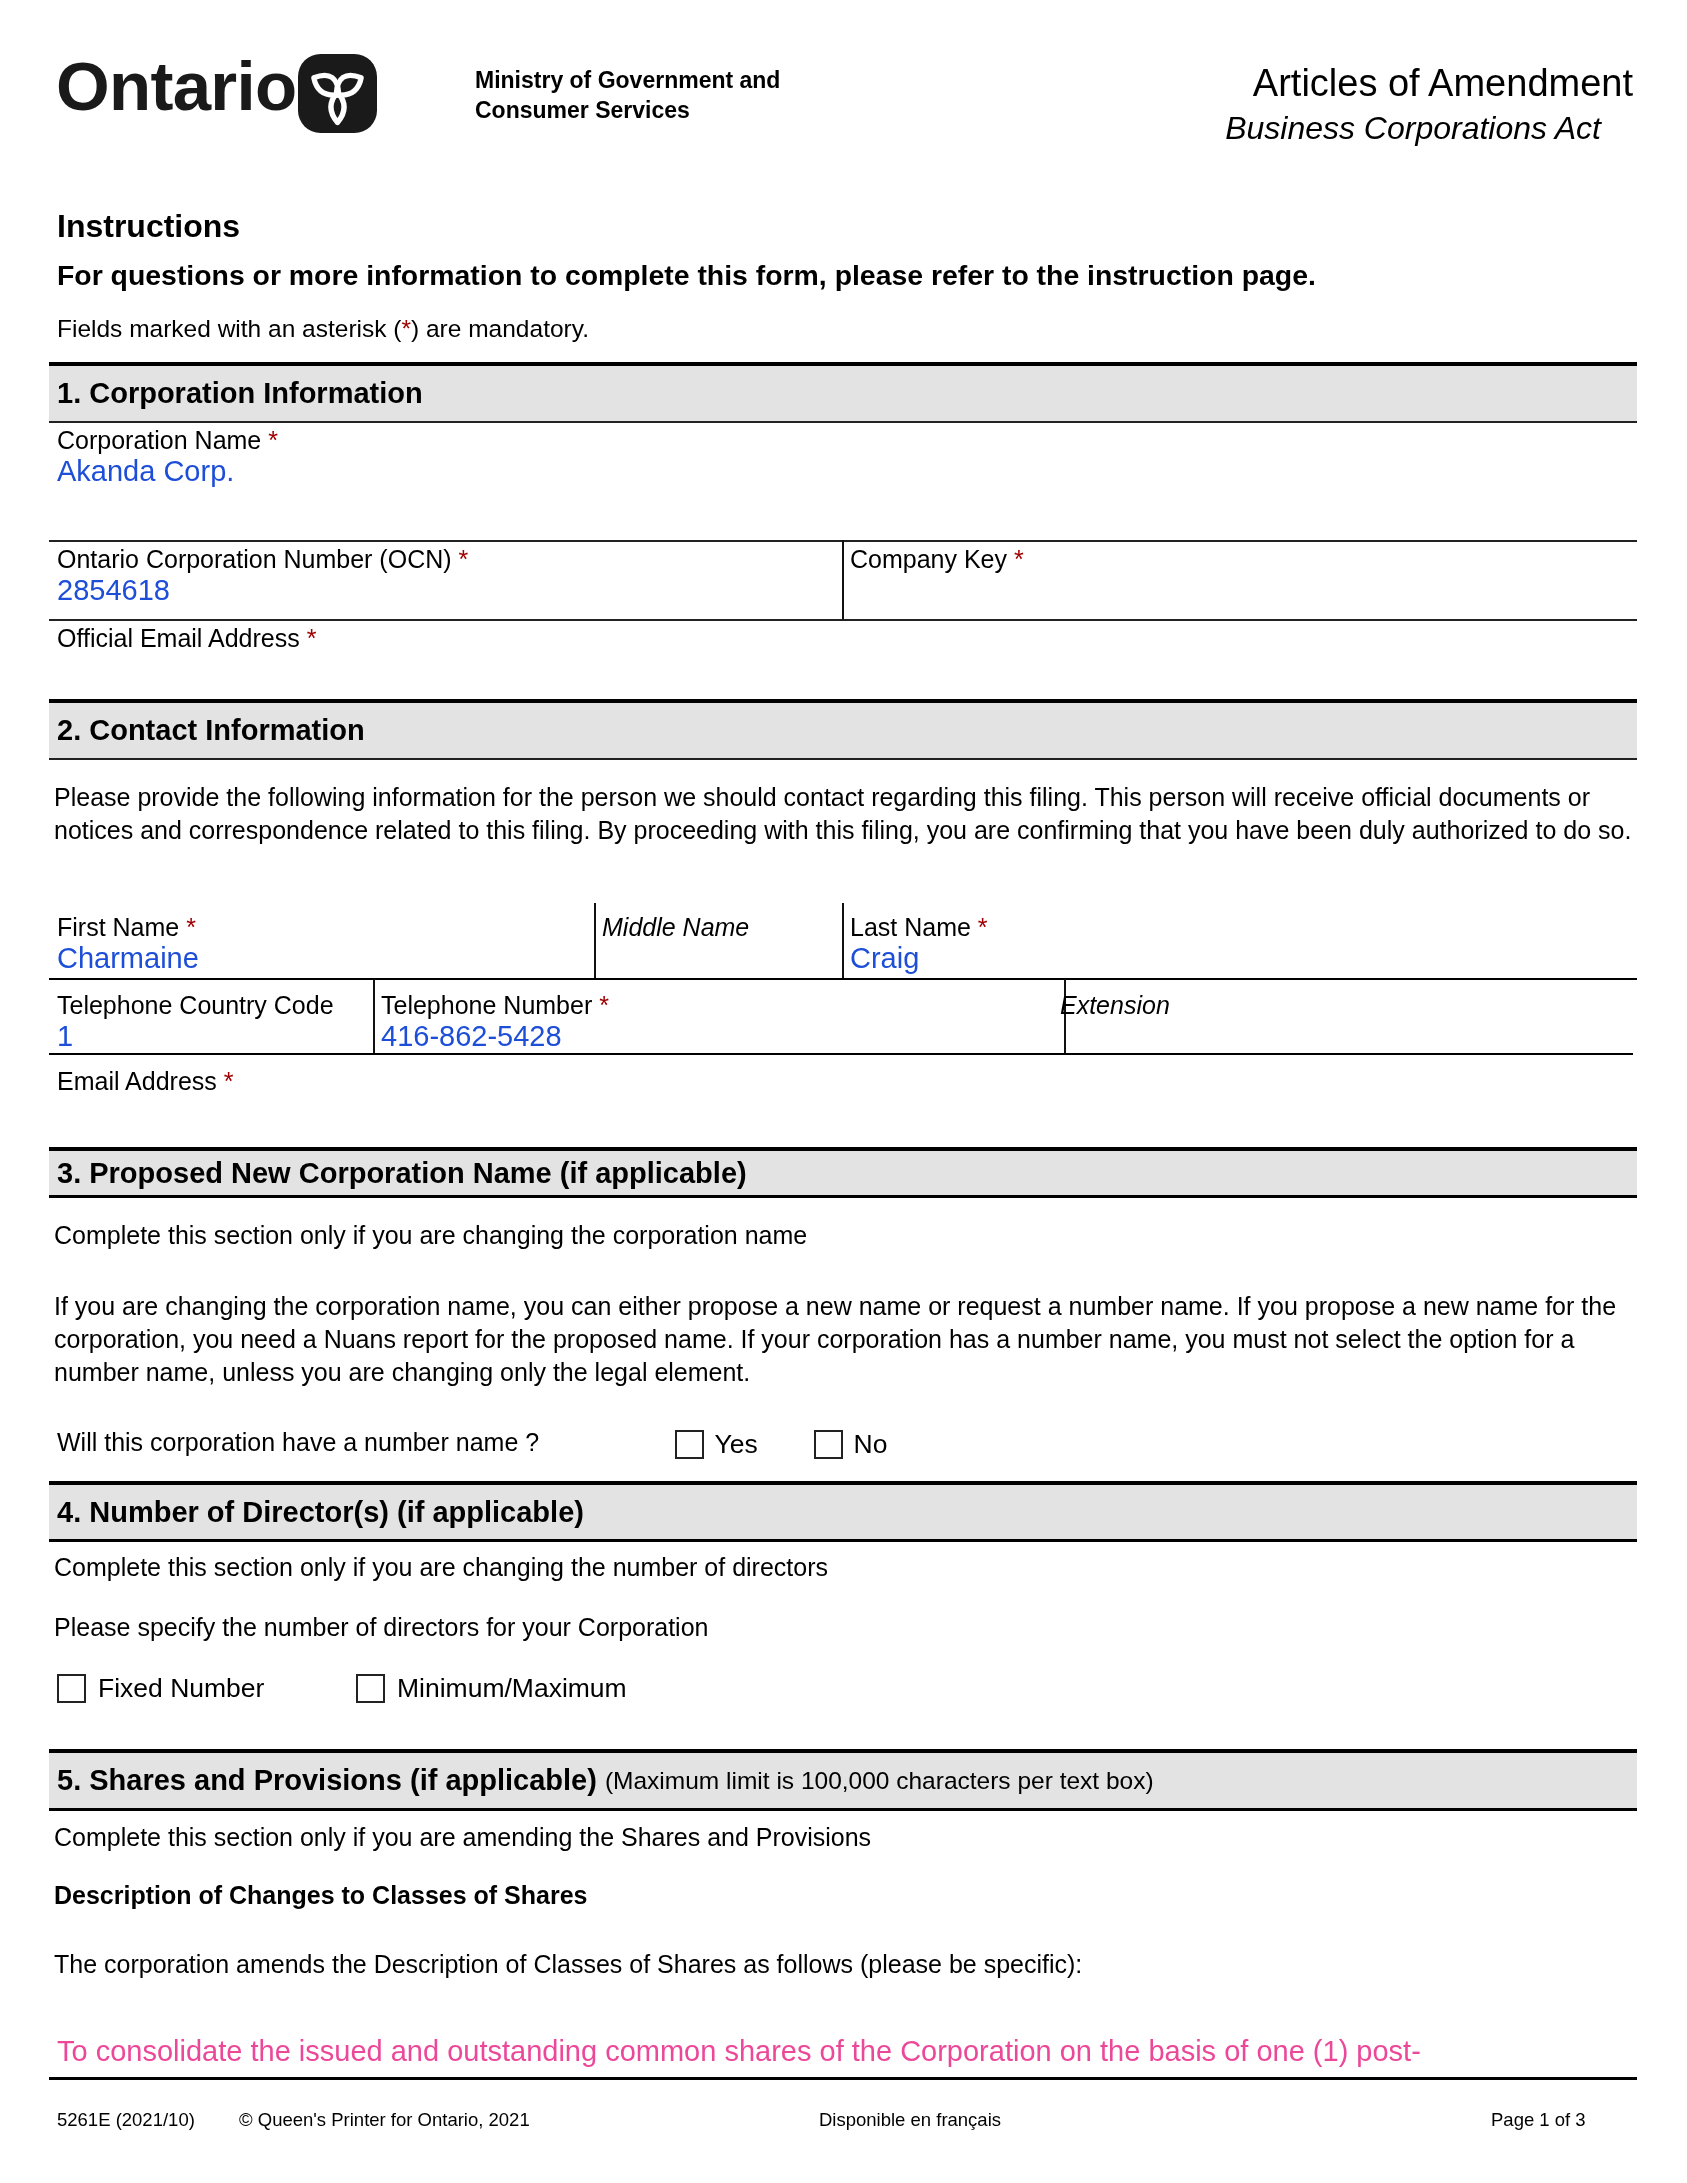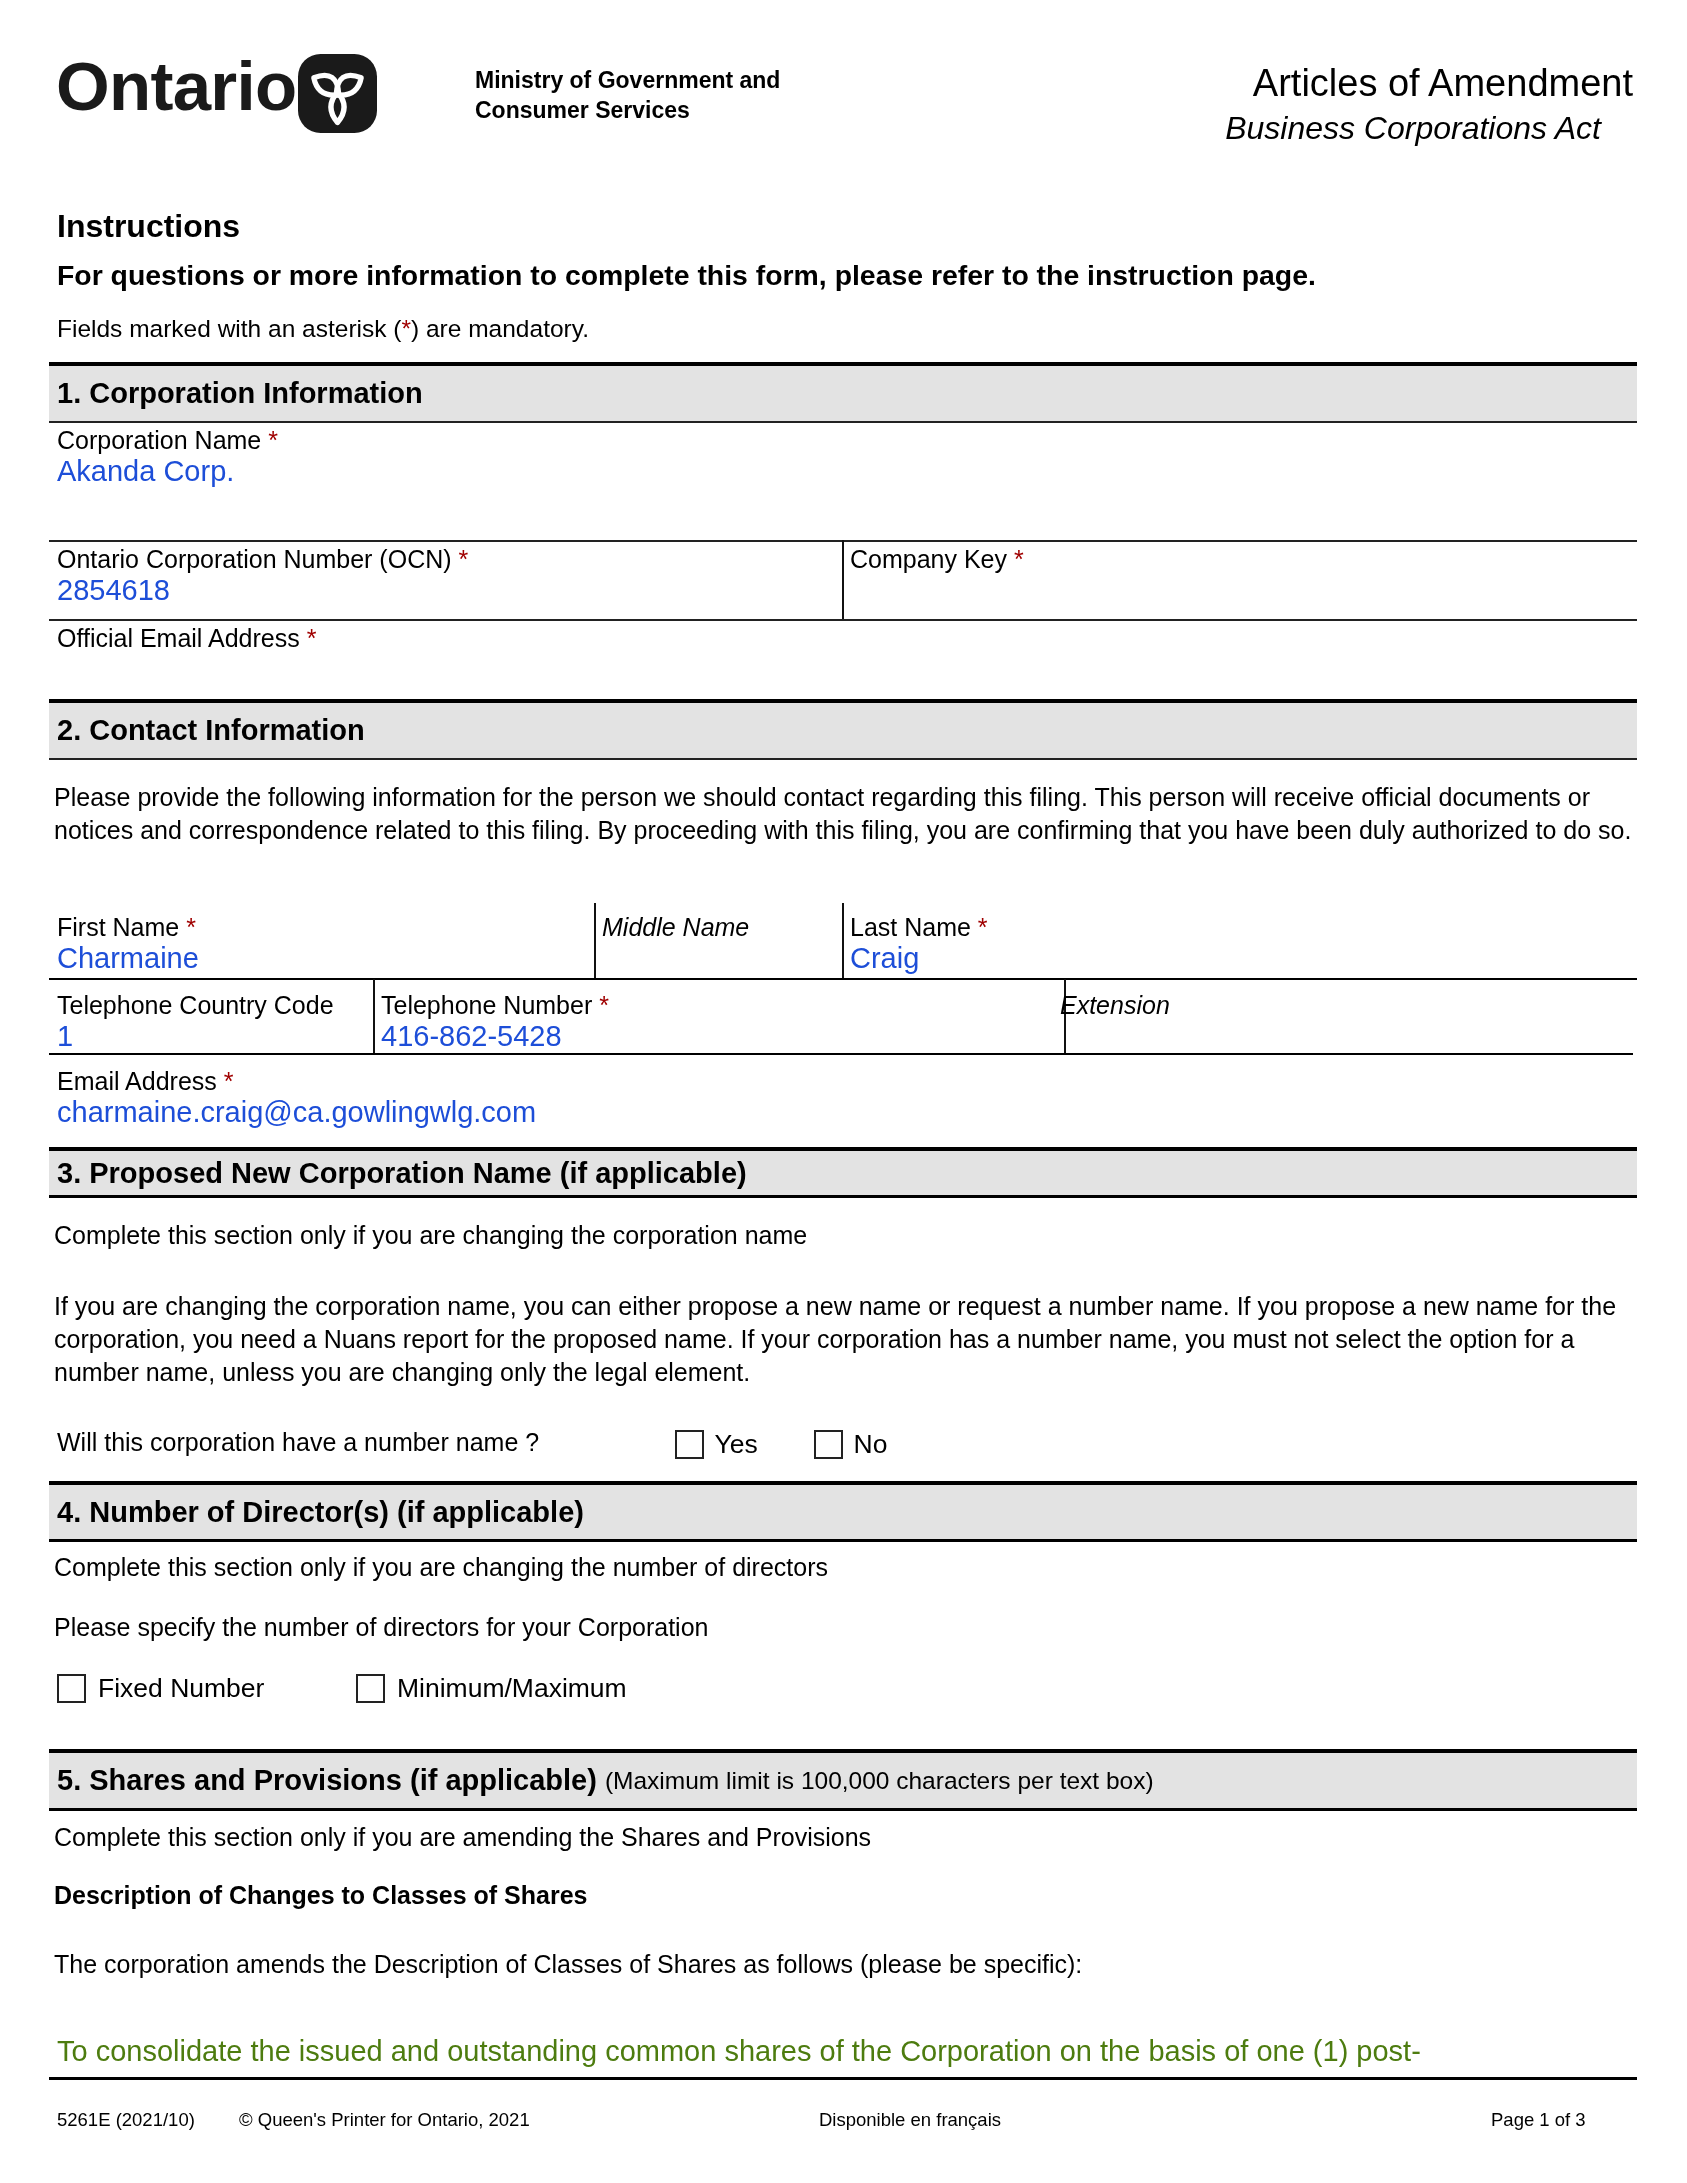--- a/index.html
+++ b/index.html
@@ -107,21 +107,20 @@
   <div class="label"><span>Telephone Number</span> <span class="req">*</span></div>
   <div class="value">416-862-5428</div>
 </div>
 <div class="abs" style="left:1060px;top:990px;font-style:italic;">
   <div class="label">Extension</div>
   <div class="value"></div>
 </div>
 <div class="abs hline" style="top:1053px;border-top-width:2.6px;border-color:#000;width:1584px;"></div>
 <div class="abs" style="left:57px;top:1066px;">
   <div class="label"><span>Email Address</span> <span class="req">*</span></div>
-  <div class="value">charmaine.craig@ca.gowlingwlg.com</div>
 </div>
 
 <div class="abs sec-head" style="top:1147px;height:51px;border-bottom-width:3.3px;border-bottom-color:#000;text-align:center;">
   <span>3. Proposed New Corporation Name (if applicable)</span>
 </div>
 <div class="abs para" style="top:1219px;">Complete this section only if you are changing the corporation name</div>
 <div class="abs para" style="top:1290px;width:1581px;">If you are changing the corporation name, you can either propose a new name or request a number name. If you propose a new name for the corporation, you need a Nuans report for the proposed name. If your corporation has a number name, you must not select the option for a number name, unless you are changing only the legal element.</div>
 <div class="abs" style="left:57px;top:1428px;font-size:25px;">Will this corporation have a number name ?</div>
 <div class="abs cb-row" style="left:675px;top:1429px;">
   <div class="cb"></div>
@@ -146,20 +145,20 @@
   <span style="margin-left:12px;">Minimum/Maximum</span>
 </div>
 
 <div class="abs sec-head" style="top:1749px;height:62px;border-bottom-width:3.3px;border-bottom-color:#000;">
   <span>5. Shares and Provisions (if applicable)</span>
   <span class="note">(Maximum limit is 100,000 characters per text box)</span>
 </div>
 <div class="abs para" style="top:1821px;">Complete this section only if you are amending the Shares and Provisions</div>
 <div class="abs para" style="top:1879px;font-weight:700;">Description of Changes to Classes of Shares</div>
 <div class="abs para" style="top:1948px;">The corporation amends the Description of Classes of Shares as follows (please be specific):</div>
-<div class="abs" style="left:57px;top:2035px;font-size:29px;color:#4d7c0f;white-space:nowrap;">To consolidate the issued and outstanding common shares of the Corporation on the basis of one (1) post-</div>
+<div class="abs" style="left:57px;top:2035px;font-size:29px;color:#ec4899;white-space:nowrap;">To consolidate the issued and outstanding common shares of the Corporation on the basis of one (1) post-</div>
 <div class="abs hline" style="top:2077px;border-top-width:3.3px;border-color:#000;"></div>
 
 <div class="abs footer" style="left:57px;">5261E (2021/10)</div>
 <div class="abs footer" style="left:239px;">© Queen's Printer for Ontario, 2021</div>
 <div class="abs footer" style="left:819px;">Disponible en français</div>
 <div class="abs footer" style="left:1491px;">Page 1 of 3</div>
 
 
 </body></html>

